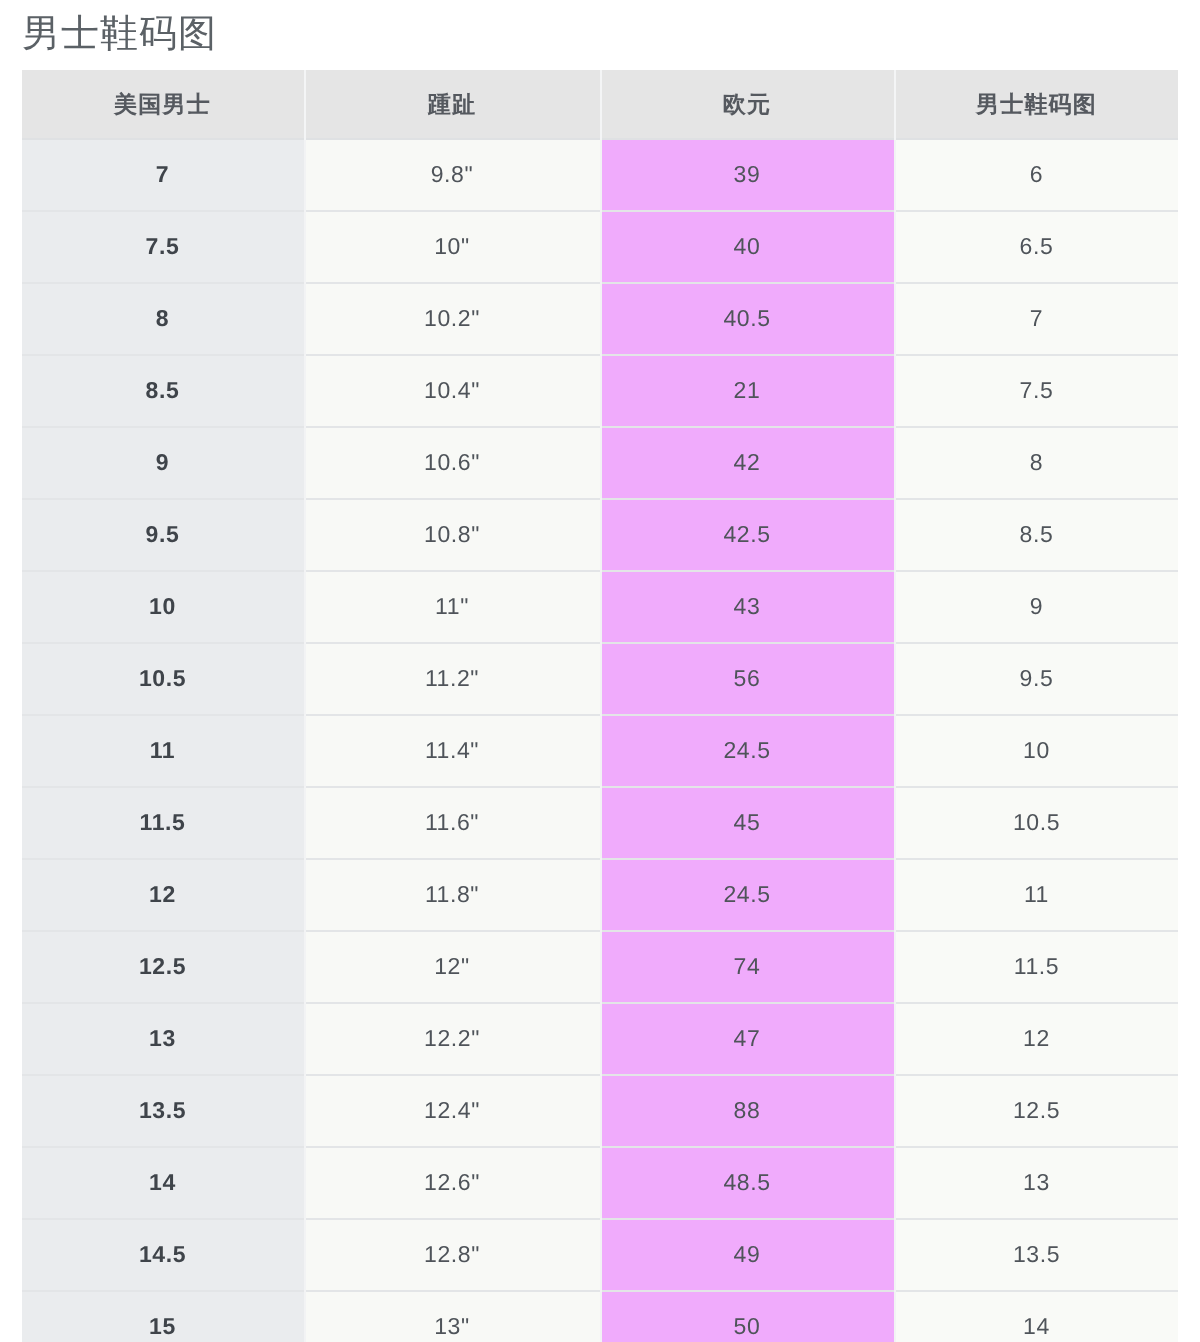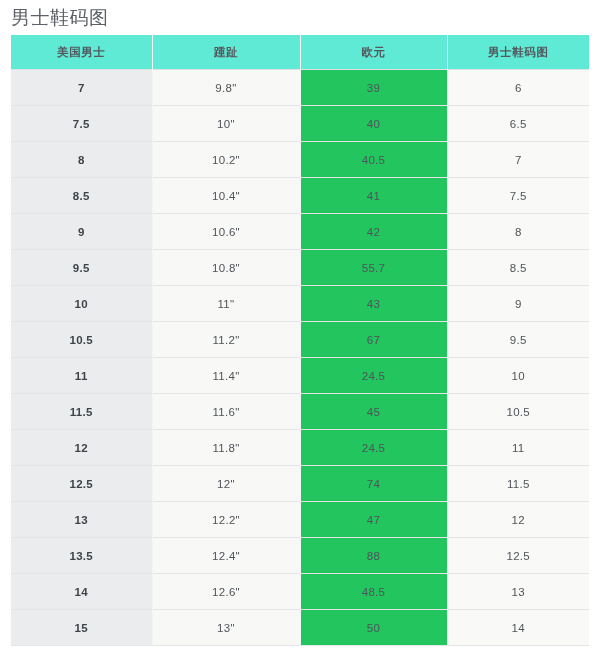--- a/index.html
+++ b/index.html
@@ -48,21 +48,21 @@
     font-size: 11.5px;
   }
 
   table.size-table col.c1 { width: 141px; }
   table.size-table col.c2 { width: 148px; }
   table.size-table col.c3 { width: 147px; }
   table.size-table col.c4 { width: 142px; }
 
   table.size-table thead th {
     height: 34px;
-    background: #5eead4;
+    background: #e5e5e5;
     color: #55595f;
     font-size: 11.5px;
     font-weight: 700;
     vertical-align: middle;
     padding: 0;
     border-right: 1px solid #f4f5f6;
     letter-spacing: 0.6px;
   }
   table.size-table thead th:last-child { border-right: none; }
 
@@ -81,21 +81,21 @@
 
   table.size-table tbody tr:first-child td { border-top: 1px solid #dfe1e3; }
 
   
   table.size-table tbody td.col-1 {
     background: #eaecee;
     font-weight: 700;
     color: #3f444a;
   }
   table.size-table tbody td.col-2 { background: #f8f9f6; }
-  table.size-table tbody td.col-3 { background: #22c55e; }
+  table.size-table tbody td.col-3 { background: #f0abfc; }
   table.size-table tbody td.col-4 { background: #f9faf7; }
 
   table.size-table tbody tr:last-child td { border-bottom: 1px solid #e3e5e7; }
 </style>
 </head>
 <body>
 
 <div class="page">
 
   <div class="page-title">男士鞋码图</div>
@@ -131,45 +131,45 @@
           </tr>
           <tr>
             <td class="col-1">8</td>
             <td class="col-2">10.2"</td>
             <td class="col-3">40.5</td>
             <td class="col-4">7</td>
           </tr>
           <tr>
             <td class="col-1">8.5</td>
             <td class="col-2">10.4"</td>
-            <td class="col-3">41</td>
+            <td class="col-3">21</td>
             <td class="col-4">7.5</td>
           </tr>
           <tr>
             <td class="col-1">9</td>
             <td class="col-2">10.6"</td>
             <td class="col-3">42</td>
             <td class="col-4">8</td>
           </tr>
           <tr>
             <td class="col-1">9.5</td>
             <td class="col-2">10.8"</td>
-            <td class="col-3">55.7</td>
+            <td class="col-3">42.5</td>
             <td class="col-4">8.5</td>
           </tr>
           <tr>
             <td class="col-1">10</td>
             <td class="col-2">11"</td>
             <td class="col-3">43</td>
             <td class="col-4">9</td>
           </tr>
           <tr>
             <td class="col-1">10.5</td>
             <td class="col-2">11.2"</td>
-            <td class="col-3">67</td>
+            <td class="col-3">56</td>
             <td class="col-4">9.5</td>
           </tr>
           <tr>
             <td class="col-1">11</td>
             <td class="col-2">11.4"</td>
             <td class="col-3">24.5</td>
             <td class="col-4">10</td>
           </tr>
           <tr>
             <td class="col-1">11.5</td>
@@ -201,20 +201,26 @@
             <td class="col-3">88</td>
             <td class="col-4">12.5</td>
           </tr>
           <tr>
             <td class="col-1">14</td>
             <td class="col-2">12.6"</td>
             <td class="col-3">48.5</td>
             <td class="col-4">13</td>
           </tr>
           <tr>
+            <td class="col-1">14.5</td>
+            <td class="col-2">12.8"</td>
+            <td class="col-3">49</td>
+            <td class="col-4">13.5</td>
+          </tr>
+          <tr>
             <td class="col-1">15</td>
             <td class="col-2">13"</td>
             <td class="col-3">50</td>
             <td class="col-4">14</td>
           </tr>
         </tbody>
     </table>
   </div>
 
 </div>

